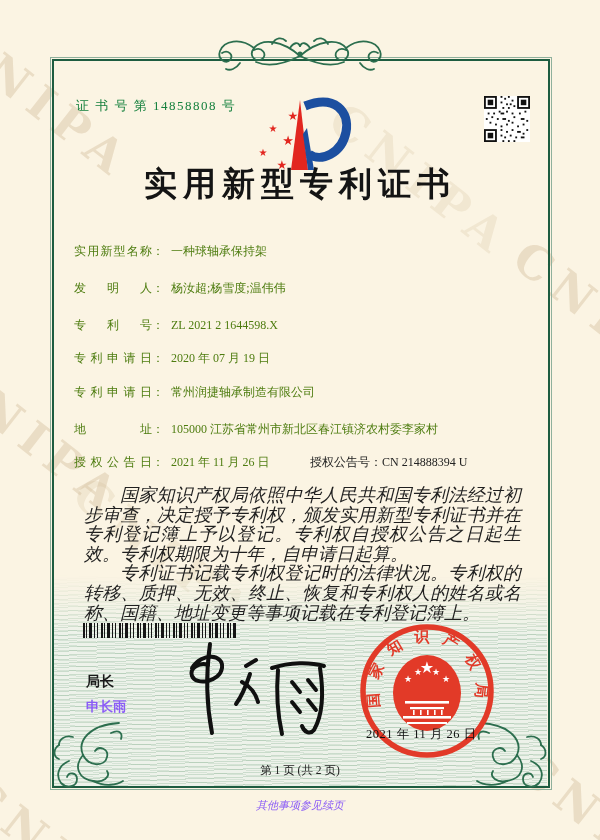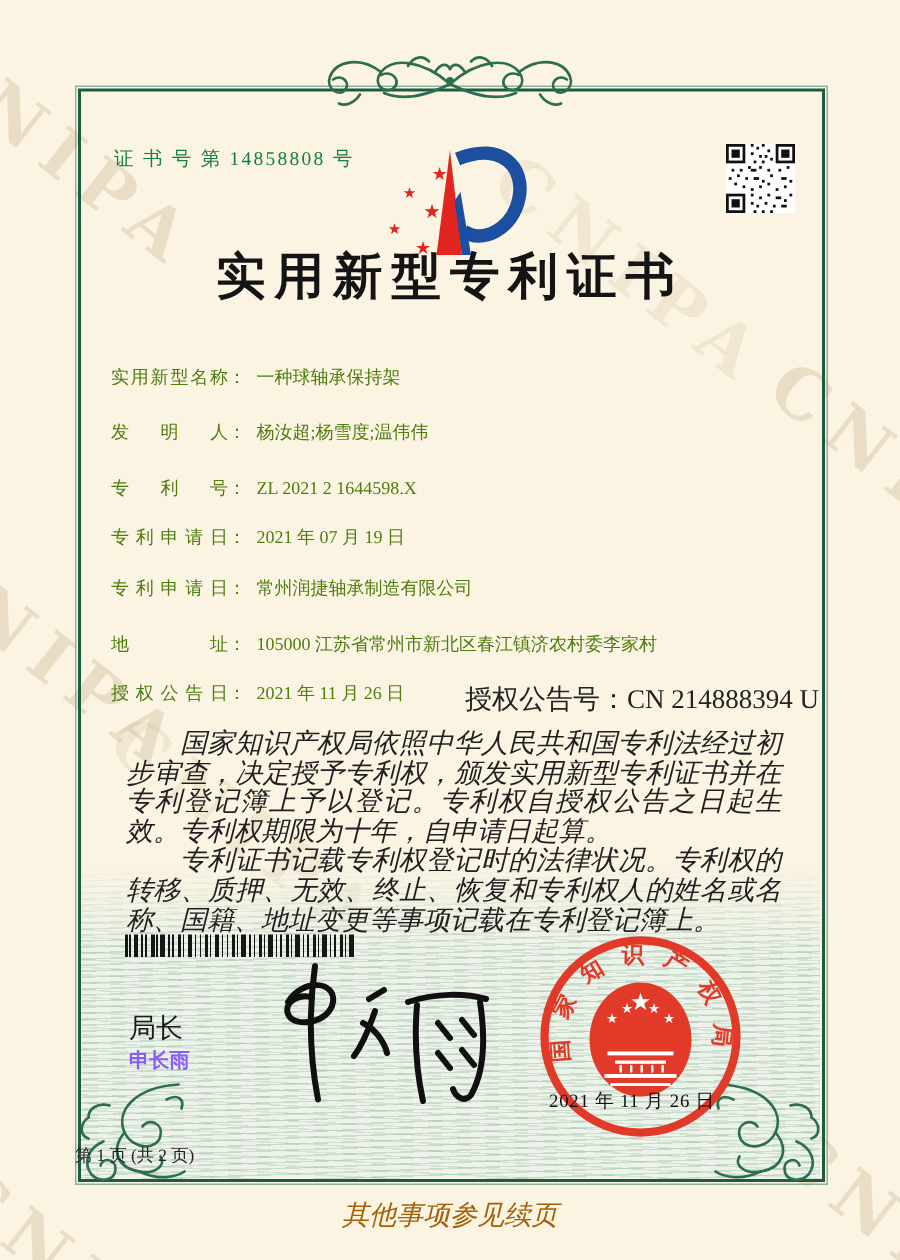--- a/index.html
+++ b/index.html
@@ -23,39 +23,39 @@
   .frame::before{content:"";position:absolute;inset:1px;border:2px solid #1d5c40;}
   .orn{position:absolute;}
   
   .certno{position:absolute;left:76px;top:97px;font-size:13px;letter-spacing:1.5px;color:#15803d;}
   .title{position:absolute;left:50px;top:162px;width:500px;text-align:center;
          font-size:33px;font-weight:700;letter-spacing:6px;color:#141414;}
   
   .row{position:absolute;left:74px;font-size:12px;color:#4d7c0f;white-space:nowrap;}
   .row .lab{display:inline-block;width:78px;text-align:justify;text-align-last:justify;vertical-align:bottom;}
   .row .val{margin-left:7px;}
-  .grant{position:absolute;left:310px;top:454px;font-size:18px;white-space:nowrap;}
+  .grant{position:absolute;left:310px;top:454px;font-size:12px;white-space:nowrap;}
   
   .paras{position:absolute;left:84px;top:486px;width:437px;font-size:18px;line-height:19.6px;
          text-align:justify;font-style:italic;color:#1f1f1f;}
   .paras p{margin:0;text-indent:2em;}
   
   .barcode{position:absolute;left:83px;top:623px;width:154px;height:15px;
     background:repeating-linear-gradient(90deg,#161616 0 2px,rgba(0,0,0,0) 2px 3px,
       #161616 3px 4px,rgba(0,0,0,0) 4px 6px,#161616 6px 9px,rgba(0,0,0,0) 9px 11px,
       #161616 11px 12px,rgba(0,0,0,0) 12px 14px,#161616 14px 15px,rgba(0,0,0,0) 15px 18px);}
-  .sigtitle{position:absolute;left:86px;top:673px;font-size:18px;font-weight:normal;
+  .sigtitle{position:absolute;left:86px;top:673px;font-size:14px;font-weight:bold;
             font-family:"Liberation Sans","DejaVu Sans",sans-serif;color:#1a1a1a;}
   .signame{position:absolute;left:86px;top:698px;font-size:13.5px;font-weight:bold;
            font-family:"Liberation Sans","DejaVu Sans",sans-serif;color:#8b5cf6;}
   .sealdate{position:absolute;left:366px;top:726px;font-size:12.5px;letter-spacing:.5px;
             color:#101010;z-index:5;}
-  .pageinfo{position:absolute;left:50px;top:763px;width:500px;font-size:11.5px;color:#222;}
-  .contnote{position:absolute;left:0;top:798px;width:600px;text-align:center;font-size:18px;
-            font-style:italic;color:#a16207;}
+  .pageinfo{position:absolute;left:50px;top:763px;width:500px;text-align:center;font-size:11.5px;color:#222;}
+  .contnote{position:absolute;left:0;top:798px;width:600px;text-align:center;font-size:11px;
+            font-style:italic;color:#8b5cf6;}
   svg{display:block;}
 </style>
 </head>
 <body>
 
 <div class="page">
 
   <div class="wm" style="left:-28px;top:14px;">CNIPA</div>
   <div class="wm f" style="left:352px;top:92px;">CNIPA</div>
   <div class="wm" style="left:536px;top:230px;">CNIPA</div>
@@ -180,21 +180,21 @@
   <div class="row" style="top:243px;">
     <span class="lab">实用新型名称</span><span>：</span><span class="val">一种球轴承保持架</span>
   </div>
   <div class="row" style="top:280px;font-family:Liberation Serif, serif;">
     <span class="lab">发明人</span><span>：</span><span class="val">杨汝超;杨雪度;温伟伟</span>
   </div>
   <div class="row" style="top:317px;">
     <span class="lab">专利号</span><span>：</span><span class="val">ZL 2021 2 1644598.X</span>
   </div>
   <div class="row" style="top:350px;">
-    <span class="lab">专利申请日</span><span>：</span><span class="val">2021 年 07 月 19 日</span>
+    <span class="lab">专利申请日</span><span>：</span><span class="val">2020 年 07 月 19 日</span>
   </div>
   <div class="row" style="top:384px;">
     <span class="lab">专利申请日</span><span>：</span><span class="val">常州润捷轴承制造有限公司</span>
   </div>
   <div class="row" style="top:421px;">
     <span class="lab">地址</span><span>：</span><span class="val">105000 江苏省常州市新北区春江镇济农村委李家村</span>
   </div>
   <div class="row" style="top:454px;">
     <span class="lab">授权公告日</span><span>：</span><span class="val">2021 年 11 月 26 日</span>
   </div>

